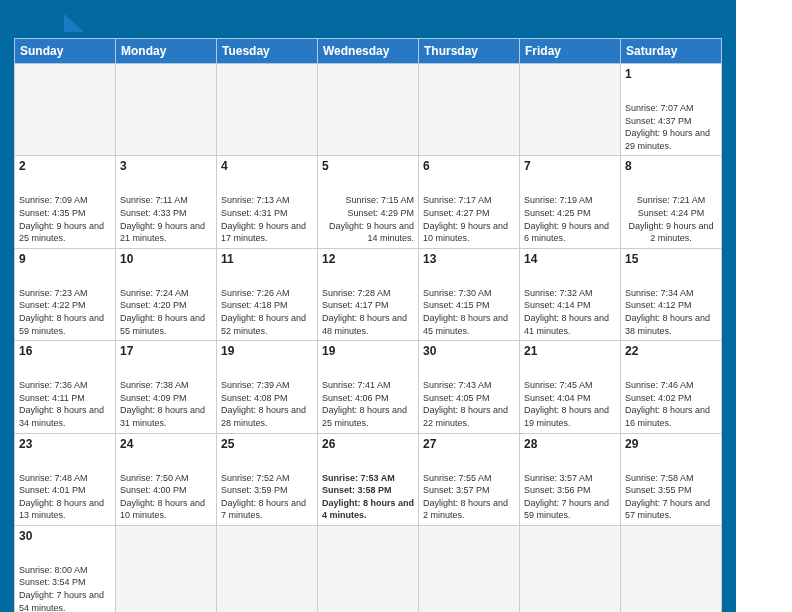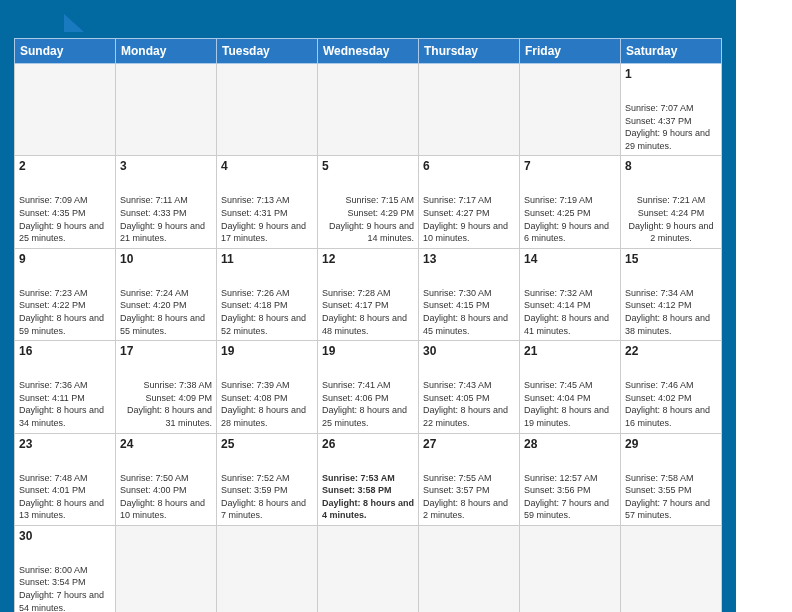--- a/index.html
+++ b/index.html
@@ -234,21 +234,21 @@
         </tr>
         <tr>
           <td>
             <span class="day-num">16</span>
             <div class="day-info" style="white-space: pre-line;">Sunrise: 7:36 AM
 Sunset: 4:11 PM
 Daylight: 8 hours and 34 minutes.</div>
           </td>
           <td>
             <span class="day-num">17</span>
-            <div class="day-info" style="white-space: pre-line; text-align: right;">Sunrise: 7:38 AM
+            <div class="day-info" style="white-space: pre-line;">Sunrise: 7:38 AM
 Sunset: 4:09 PM
 Daylight: 8 hours and 31 minutes.</div>
           </td>
           <td>
             <span class="day-num">19</span>
             <div class="day-info" style="white-space: pre-line;">Sunrise: 7:39 AM
 Sunset: 4:08 PM
 Daylight: 8 hours and 28 minutes.</div>
           </td>
           <td>
@@ -302,21 +302,21 @@
 Daylight: 8 hours and 4 minutes.</div>
           </td>
           <td>
             <span class="day-num">27</span>
             <div class="day-info" style="white-space: pre-line;">Sunrise: 7:55 AM
 Sunset: 3:57 PM
 Daylight: 8 hours and 2 minutes.</div>
           </td>
           <td>
             <span class="day-num">28</span>
-            <div class="day-info" style="white-space: pre-line;">Sunrise: 12:57 AM
+            <div class="day-info" style="white-space: pre-line;">Sunrise: 3:57 AM
 Sunset: 3:56 PM
 Daylight: 7 hours and 59 minutes.</div>
           </td>
           <td>
             <span class="day-num">29</span>
             <div class="day-info" style="white-space: pre-line;">Sunrise: 7:58 AM
 Sunset: 3:55 PM
 Daylight: 7 hours and 57 minutes.</div>
           </td>
         </tr>

